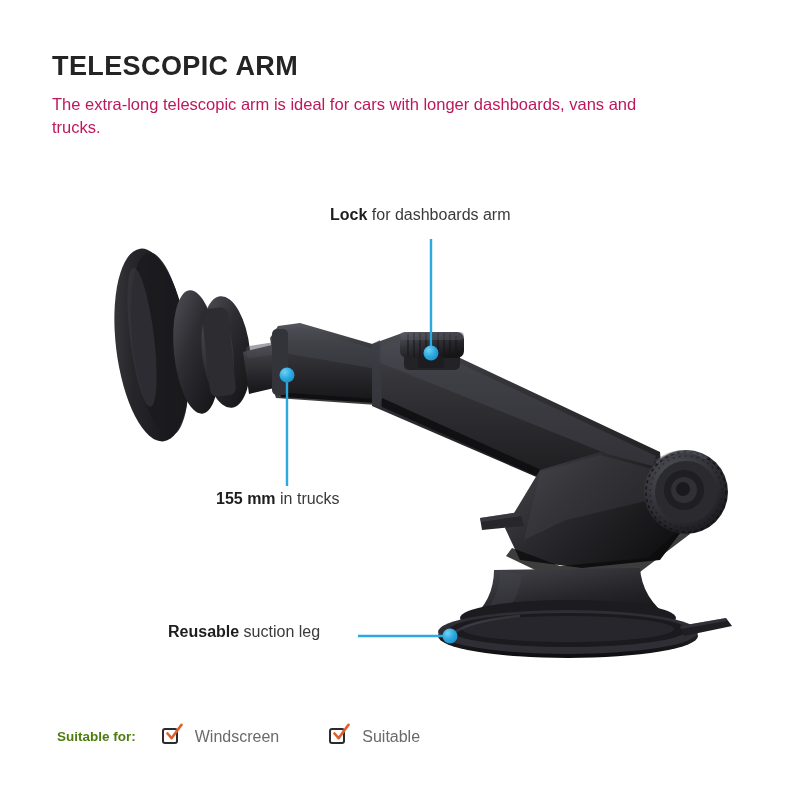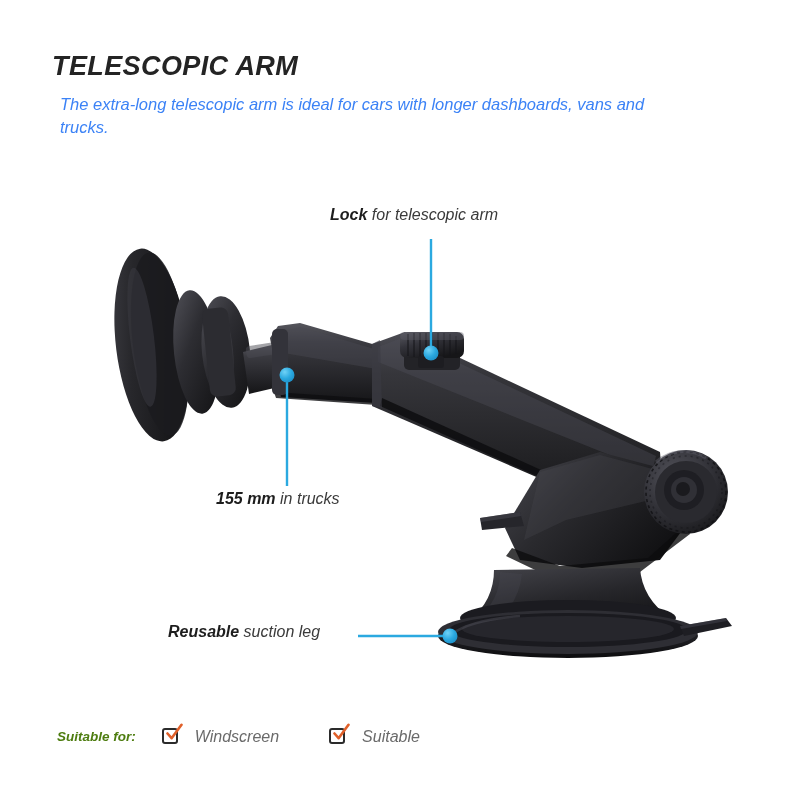--- a/index.html
+++ b/index.html
@@ -14,21 +14,20 @@
     color: #2b2b2b;
     position: relative;
     overflow: hidden;
   }
   #canvas {
     position: absolute;
     left: 0; top: 0;
     width: 696px;
     height: 800px;
     background: #ffffff;
-    font-style: italic;
   }
 
   
   #header-block {
     position: absolute;
     left: 52px;
     top: 52px;
     width: 640px;
   }
   #page-title {
@@ -36,23 +35,23 @@
     font-weight: bold;
     letter-spacing: 0.4px;
     color: #242424;
     line-height: 1.1;
     margin: 0 0 11px 0;
     font-stretch: condensed;
   }
   #page-subtitle {
     font-size: 16.5px;
     font-weight: normal;
-    color: #3b82f6;
+    color: #be185d;
     line-height: 1.42;
-    margin: 8px;
+    margin: 0;
     max-width: 625px;
   }
 
   
   #product-figure {
     position: absolute;
     left: 0;
     top: 0;
     width: 800px;
     height: 800px;
@@ -294,21 +293,21 @@
       <circle cx="287" cy="375" r="7.5" fill="url(#gDot)"></circle>
     </g>
 
     <g>
       <line x1="358" y1="636" x2="443" y2="636" stroke="#2ba9e0" stroke-width="2.4"></line>
       <circle cx="450" cy="636" r="7.5" fill="url(#gDot)"></circle>
     </g>
   </svg>
 
   <div class="callout-label" id="callout-lock">
-    <span class="strong">Lock</span><span> for telescopic arm</span>
+    <span class="strong">Lock</span><span> for dashboards arm</span>
   </div>
 
   <div class="callout-label" id="callout-length">
     <span class="strong">155 mm</span><span> in trucks</span>
   </div>
 
   <div class="callout-label" id="callout-suction">
     <span class="strong">Reusable</span><span> suction leg</span>
   </div>
 

